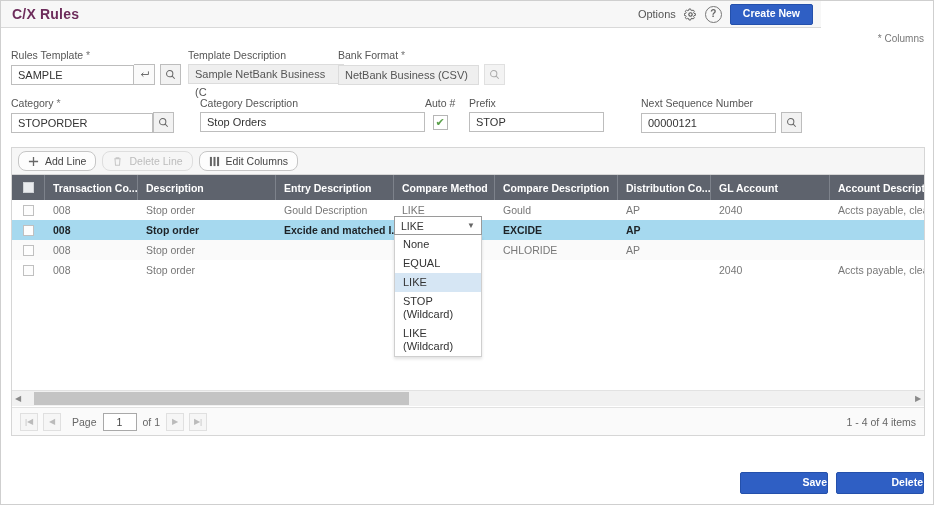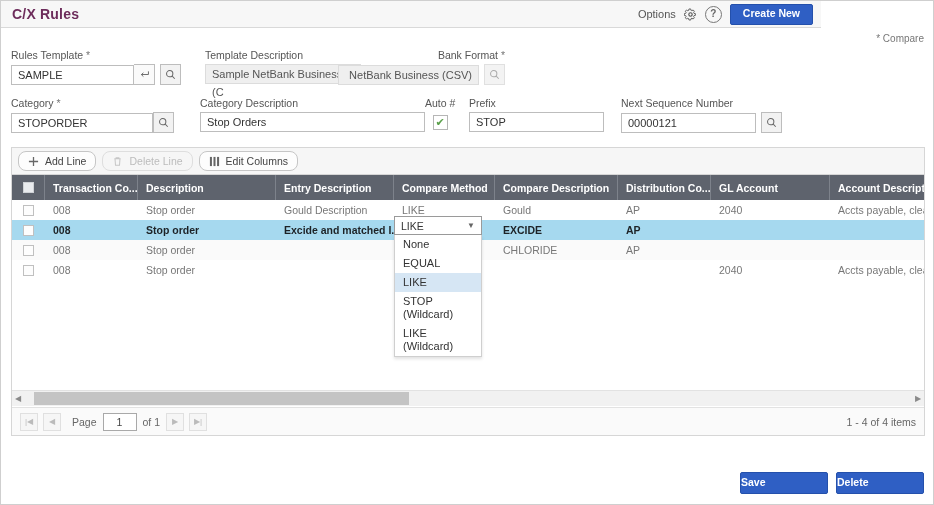--- a/index.html
+++ b/index.html
@@ -162,21 +162,21 @@
   }
   .pg-items{margin-left:auto;font-size:10.5px;color:#666;}
 
   
   .footer-btns{
     position:absolute;right:9px;bottom:10px;display:flex;gap:8px;
   }
   .btn-foot{
     width:86px;height:20px;background:#2f5fc4;color:#fff;border:1px solid #2450ab;
     border-radius:2px;font-size:10.5px;font-weight:bold;line-height:18px;
-    text-align:left;cursor:pointer;
+    text-align:right;cursor:pointer;
   }
 </style>
 </head>
 <body>
 
 <div class="app">
 
   <div class="titlebar">
     <div class="page-title">C/X Rules</div>
     <div class="titlebar-right">
@@ -185,21 +185,21 @@
         <svg viewBox="0 0 16 16" width="13" height="13" fill="#555">
           <path d="M8 5.2A2.8 2.8 0 1 0 8 10.8 2.8 2.8 0 0 0 8 5.2zm0 4.2a1.4 1.4 0 1 1 0-2.8 1.4 1.4 0 0 1 0 2.8z"></path>
           <path d="M14 9.1v-2.2l-1.7-.3a4.6 4.6 0 0 0-.5-1.2l1-1.4-1.6-1.6-1.4 1a4.6 4.6 0 0 0-1.2-.5L8.3 1.2H6.1l-.3 1.7c-.4.1-.8.3-1.2.5l-1.4-1L1.6 4l1 1.4c-.2.4-.4.8-.5 1.2l-1.7.3v2.2l1.7.3c.1.4.3.8.5 1.2l-1 1.4 1.6 1.6 1.4-1c.4.2.8.4 1.2.5l.3 1.7h2.2l.3-1.7c.4-.1.8-.3 1.2-.5l1.4 1 1.6-1.6-1-1.4c.2-.4.4-.8.5-1.2L14 9.1z" fill="none" stroke="#555" stroke-width="1.1"></path>
         </svg>
       </span>
       <span class="help-icon">?</span>
       <div class="btn-primary">Create New</div>
     </div>
   </div>
 
-  <div class="required-note">* Compare</div>
+  <div class="required-note">* Columns</div>
 
   <div class="form">
 
     <div class="fld" style="left:10px;top:4px;">
       <div class="lbl">
         <span>Rules Template</span>
         <span class="req">*</span>
       </div>
       <div class="inp-group">
         <div class="inp" style="width:123px;">SAMPLE</div>
@@ -213,26 +213,26 @@
           <span class="search-icon">
             <svg viewBox="0 0 14 14" width="11" height="11" fill="none" stroke="#666" stroke-width="1.3">
               <circle cx="6" cy="6" r="4"></circle>
                 <path d="M9.2 9.2 12.4 12.4"></path>
             </svg>
           </span>
         </div>
       </div>
     </div>
 
-    <div class="fld" style="left:204px;top:4px;">
+    <div class="fld" style="left:187px;top:4px;">
       <div class="lbl">Template Description</div>
       <div class="inp ro" style="width:156px;">Sample NetBank Business (C</div>
     </div>
 
-    <div class="fld" style="left:337px;top:4px;text-align:right;">
+    <div class="fld" style="left:337px;top:4px;">
       <div class="lbl">
         <span>Bank Format</span>
         <span class="req">*</span>
       </div>
       <div class="inp-group">
         <div class="inp ro" style="width:141px;">NetBank Business (CSV)</div>
         <div class="icon-btn sep disabled">
           <span class="search-icon">
             <svg viewBox="0 0 14 14" width="11" height="11" fill="none" stroke="#aaa" stroke-width="1.3">
               <circle cx="6" cy="6" r="4"></circle>
@@ -273,21 +273,21 @@
           <span>✔</span>
         </div>
       </div>
     </div>
 
     <div class="fld" style="left:468px;top:52px;">
       <div class="lbl">Prefix</div>
       <div class="inp" style="width:135px;">STOP</div>
     </div>
 
-    <div class="fld" style="left:620px;top:52px;">
+    <div class="fld" style="left:640px;top:52px;">
       <div class="lbl">Next Sequence Number</div>
       <div class="inp-group">
         <div class="inp" style="width:135px;">00000121</div>
         <div class="icon-btn sep">
           <span class="search-icon">
             <svg viewBox="0 0 14 14" width="11" height="11" fill="none" stroke="#666" stroke-width="1.3">
               <circle cx="6" cy="6" r="4"></circle>
                 <path d="M9.2 9.2 12.4 12.4"></path>
             </svg>
           </span>

